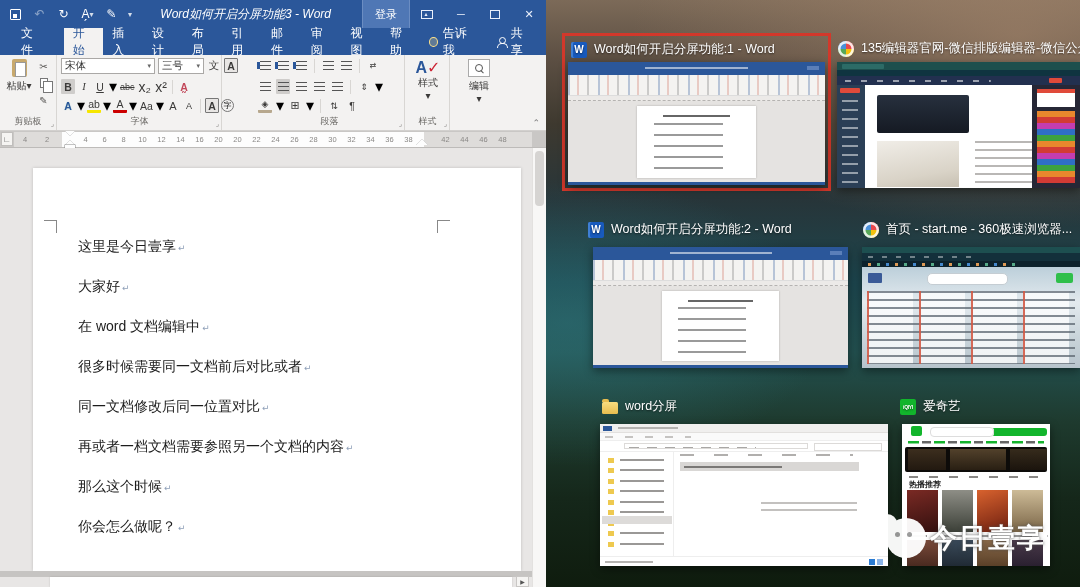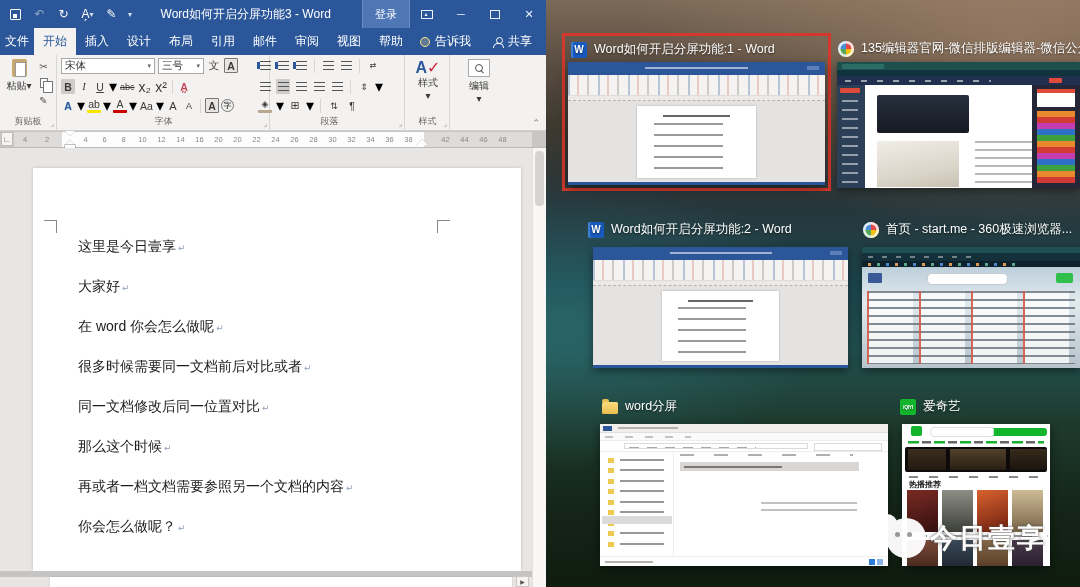--- a/index.html
+++ b/index.html
@@ -8,31 +8,31 @@
 
   
   .word{position:absolute;left:0;top:0;width:546px;height:587px;background:#e8e6e5;}
   .titlebar{position:relative;height:28px;background:#2b579a;display:flex;align-items:center;color:#fff;}
   .qat{display:flex;align-items:center;gap:9px;padding-left:8px;font-size:13px;}
   .qat .ic{width:15px;height:15px;display:flex;align-items:center;justify-content:center;color:#fff;font-size:12px;}
   .ic-save{position:relative;width:11px;height:11px;border:1.5px solid #fff;border-radius:1px;}
   .ic-save::after{content:"";position:absolute;left:2px;top:4px;width:4px;height:4px;background:#fff;}
   .dim{opacity:.45;}
   .qat .dd{font-size:8px;opacity:.8;}
-  .wtitle{position:absolute;left:45%;transform:translateX(-50%);font-size:12px;color:#fff;white-space:nowrap;}
+  .wtitle{position:absolute;left:45%;transform:translateX(-50%);font-size:12px;color:#fff;white-space:nowrap;font-style:italic;}
   .login{margin-left:auto;background:#4f77b5;border:1px solid #6b8dc2;font-size:11px;padding:12px 12px;border-radius:1px;}
   .winbtns{display:flex;align-items:center;height:100%;}
   .wb{width:34px;height:100%;display:flex;align-items:center;justify-content:center;font-size:11px;color:#eaf0fb;}
   .wb-box{width:10px;height:9px;border:1.2px solid #eaf0fb;}
   .wb-ribbon{position:relative;width:12px;height:9px;border:1.2px solid #eaf0fb;}
   .wb-ribbon::after{content:"▴";position:absolute;left:2.5px;top:-1px;font-size:6px;}
 
   .tabrow{position:relative;height:27px;background:#2b579a;display:flex;align-items:stretch;color:#fff;font-size:12px;}
   .tab{display:flex;align-items:center;padding:0 9px;cursor:default;}
-  .tab.file{padding:0 5px;font-family:Liberation Serif, serif;}
+  .tab.file{padding:0 21px;font-family:Liberation Serif, serif;}
   .tab.active{background:#f3f2f1;color:#2b579a;}
   .tellme{display:flex;align-items:center;gap:5px;padding:0 8px;}
   .bulb{width:10px;height:10px;border-radius:50%;border:1.5px solid #ffe38a;background:rgba(255,227,138,.25);}
   .share{margin-left:auto;display:flex;align-items:center;gap:5px;padding:0 14px;}
   .person{position:relative;width:10px;height:10px;}
   .person::before{content:"";position:absolute;left:2.5px;top:0;width:5px;height:5px;border-radius:50%;border:1.2px solid #fff;}
   .person::after{content:"";position:absolute;left:0;bottom:-1px;width:9px;height:4px;border:1.2px solid #fff;border-bottom:none;border-radius:5px 5px 0 0;}
 
   
   .ribbon{position:relative;height:76px;background:#f3f2f1;border-bottom:1px solid #d2d0ce;}
@@ -40,21 +40,21 @@
   .grplabel{position:absolute;bottom:2px;left:0;right:0;text-align:center;font-size:9px;color:#6a6865;}
   .launcher{position:absolute;right:2px;bottom:2px;font-size:7px;color:#8a8886;}
   .g-clip{left:0;width:57px;}
   .paste{position:absolute;left:4px;top:4px;width:30px;text-align:center;font-size:10px;color:#3b3a39;}
   .clipicon{position:relative;width:15px;height:18px;margin:0 auto 2px;background:#c8a96d;border-radius:2px;}
   .clipicon::after{content:"";position:absolute;left:3px;top:3px;width:9px;height:13px;background:#fff;border:1px solid #999;}
   .clipcol{position:absolute;left:36px;top:4px;display:flex;flex-direction:column;gap:3px;}
   .mini{width:15px;height:14px;display:flex;align-items:center;justify-content:center;font-size:10px;color:#5a5856;}
   .ic-copy{position:relative;width:8px;height:10px;border:1px solid #777;background:#fff;}
   .ic-copy::after{content:"";position:absolute;left:2px;top:2px;width:8px;height:10px;border:1px solid #777;background:#fff;}
-  .g-font{left:58px;width:212px;}
+  .g-font{left:58px;width:164px;}
   .fontrow{position:absolute;left:3px;top:3px;display:flex;gap:3px;}
   .combo{display:flex;align-items:center;justify-content:space-between;height:16px;background:#fff;border:1px solid #aaa8a6;font-size:10.5px;color:#333;padding:0 3px;}
   .combo .dd{font-size:7px;color:#666;}
   .btnrow{position:absolute;display:flex;align-items:center;gap:2px;}
   .rb{min-width:14px;height:15px;display:flex;align-items:center;justify-content:center;font-size:10.5px;color:#3b3a39;padding:0 1px;border-radius:1px;}
   .rb.on{background:#cfcdcb;}
   .u-red{border-bottom:3px solid #c00;line-height:9px;}
   .u-yel{border-bottom:3px solid #f6e600;line-height:9px;}
   .fx-blue{color:#2b579a;font-weight:bold;text-shadow:0 0 1px #9cc;}
   .sup{font-size:14px;}
@@ -429,25 +429,25 @@
       <div class="rindent"></div>
     </div>
 
     <div class="docarea">
       <div class="page">
         <div class="crop l"></div>
         <div class="crop r"></div>
         <div class="doctext">
           <p><span>这里是今日壹享</span><span class="pmark">↵</span></p>
           <p><span>大家好</span><span class="pmark">↵</span></p>
-          <p><span>在 word 你会怎么做呢</span><span class="pmark">↵</span></p>
+          <p><span>在 word 文档编辑中</span><span class="pmark">↵</span></p>
           <p><span>很多时候需要同一文档前后对比或者</span><span class="pmark">↵</span></p>
           <p><span>同一文档修改后同一位置对比</span><span class="pmark">↵</span></p>
+          <p><span>再或者一档文档需要参照另一个文档的内容</span><span class="pmark">↵</span></p>
           <p><span>那么这个时候</span><span class="pmark">↵</span></p>
-          <p><span>再或者一档文档需要参照另一个文档的内容</span><span class="pmark">↵</span></p>
           <p><span>你会怎么做呢？</span><span class="pmark">↵</span></p>
         </div>
       </div>
       <div class="pagegap"></div>
       <div class="nextpage"></div>
       <div class="hbtn">▶</div>
       <div class="vscroll">
           <div class="vthumb"></div>
         </div>
     </div>

